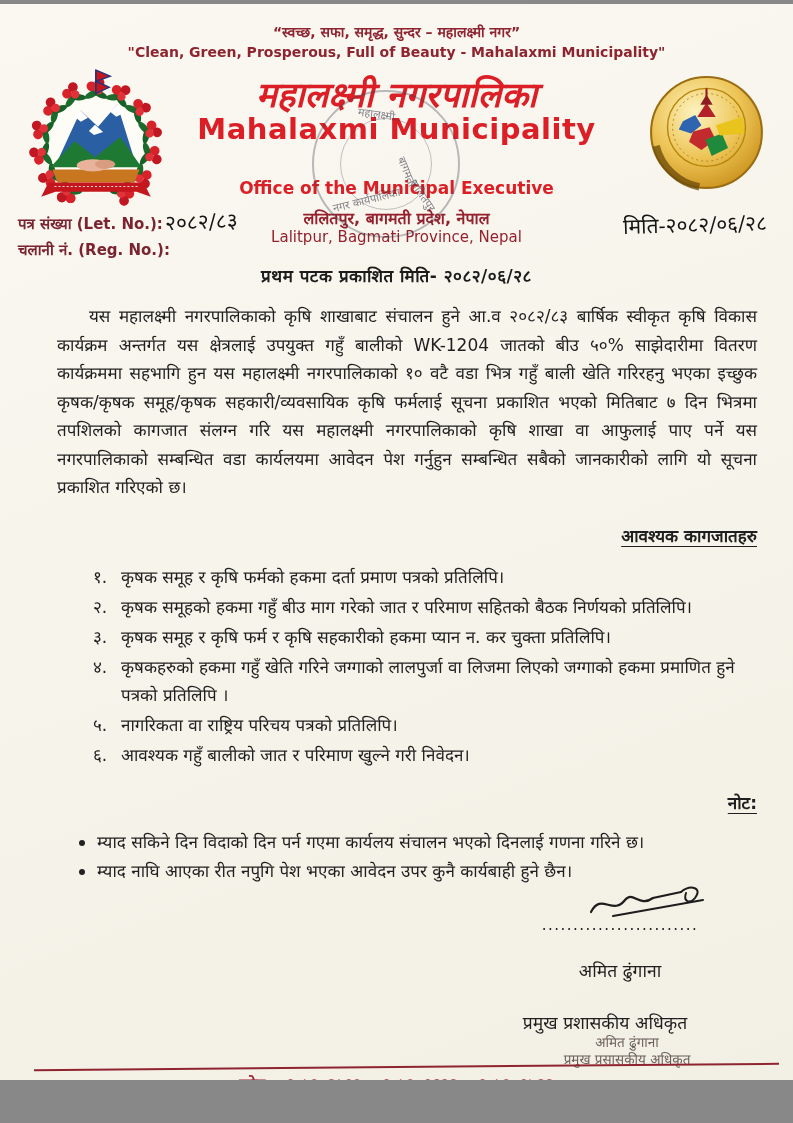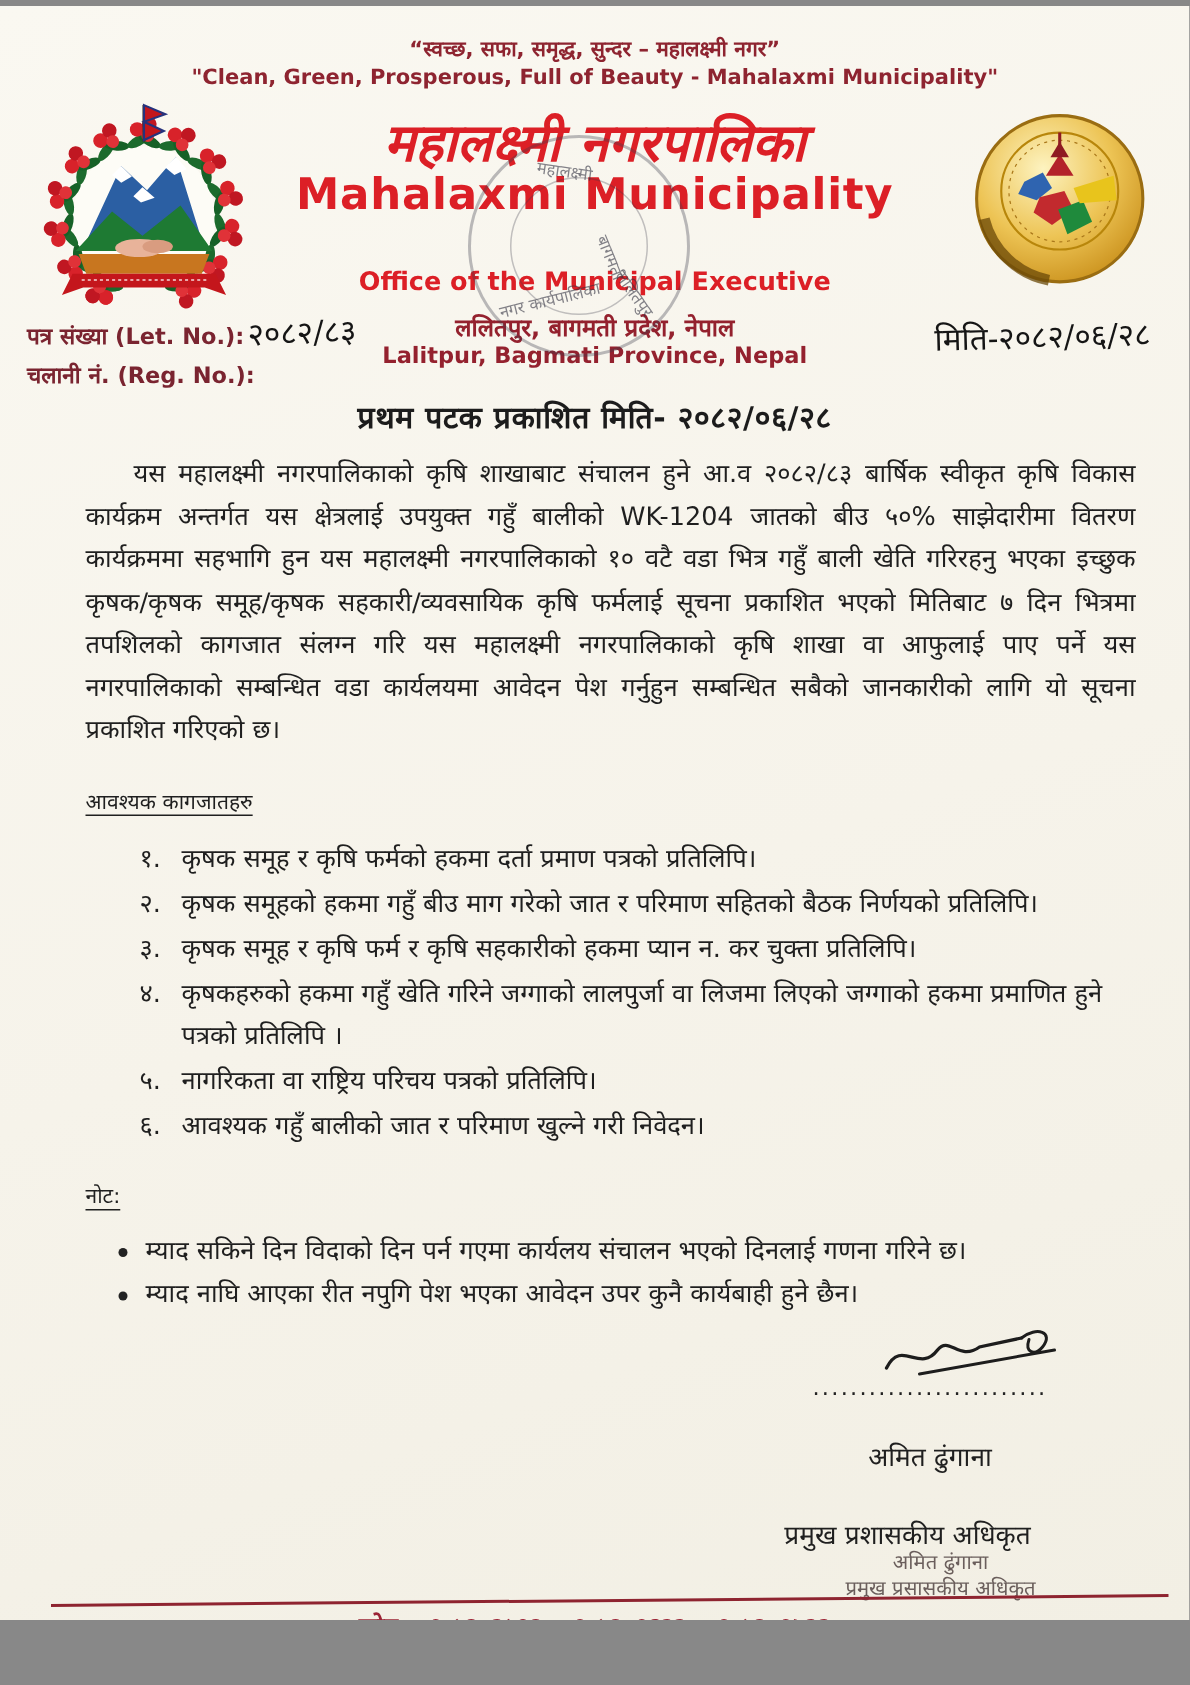--- a/index.html
+++ b/index.html
@@ -10,21 +10,21 @@
     overflow:hidden; color:#1f1f1f;
   }
   .ctr { position:absolute; left:0; right:0; text-align:center; }
   .slogan-np { top:18px; font-size:14px; font-weight:bold; color:#8e2430; }
   .slogan-en { top:40px; font-size:14px; font-weight:bold; color:#8e2430; }
   .title-np  { top:66px;  font-size:35px; font-weight:bold; color:#dc1f26;font-style:italic; }
   .title-en  { top:108px; font-size:29px; font-weight:bold; color:#dc1f26; letter-spacing:.5px; }
   .office-np { top:141px; font-size:28px; font-weight:bold; color:#dc1f26; }
   .office-en { top:174px; font-size:17px; font-weight:bold; color:#dc1f26;text-align:center; }
   .addr-np   { top:203px; font-size:16px; font-weight:bold; color:#94212e; }
-  .addr-en   { top:224px; font-size:15px; font-weight:bold; color:#94212e; }
+  .addr-en   { top:224px; font-size:15px; font-weight:normal; color:#94212e; }
   .emblem-left { position:absolute; left:20px; top:60px; }
   .seal-right  { position:absolute; left:648px; top:70px; }
 
   .stamp {
     position:absolute; left:312px; top:86px; width:148px; height:148px;
     border:2px solid rgba(60,60,75,.45); border-radius:50%; opacity:.75;
   }
   .stamp::before {
     content:""; position:absolute; left:26px; top:26px; right:26px; bottom:26px;
     border:1.5px solid rgba(60,60,75,.4); border-radius:50%;
@@ -32,25 +32,25 @@
   .stamp span { position:absolute; font-size:11px; color:rgba(50,50,65,.8); white-space:nowrap; }
   .st1 { left:44px; top:14px;  transform:rotate(8deg); }
   .st2 { left:18px; top:100px; transform:rotate(-14deg); }
   .st3 { left:78px; top:72px;  transform:rotate(68deg); font-size:10px; }
   .st4 { left:92px; top:96px;  transform:rotate(55deg); font-size:10px; }
 
   .ref-block { position:absolute; left:18px; top:205px; font-size:15px; font-weight:bold; color:#7a2430; line-height:26px; }
   .handwrite { font-family:"DejaVu Serif","Liberation Serif",serif; color:#151515; font-weight:normal; }
   .letno-val { display:inline-block; font-size:21px; transform:rotate(-2deg); margin-left:2px; }
   .date-hw { position:absolute; right:26px; top:206px; font-size:21px; transform:rotate(-1.5deg); }
-  .publine { top:260px; font-size:20px; font-weight:bold; letter-spacing:.5px; color:#1c1c1c;text-align:center; }
+  .publine { top:260px; font-size:17px; font-weight:bold; letter-spacing:.5px; color:#1c1c1c;text-align:center; }
 
   .content { position:absolute; left:57px; right:36px; top:298px; font-size:17px; }
   .bodytext { text-align:justify; line-height:28.5px; text-indent:32px; }
-  .sec-head { margin-top:22px; font-weight:normal; text-decoration:underline; text-underline-offset:4px; font-size:14px; }
+  .sec-head { margin-top:22px; font-weight:bold; text-decoration:underline; text-underline-offset:4px; font-size:17px;text-align:right; }
   ol.docs { list-style:none; margin-top:16px; }
   ol.docs li { display:flex; line-height:28px; margin-bottom:2px; padding-left:36px; }
   ol.docs .num { width:28px; flex:none; }
   ul.notes { list-style:none; margin-top:14px; }
   ul.notes li { position:relative; padding-left:40px; line-height:29px; }
   ul.notes li::before { content:""; position:absolute; left:22px; top:12px; width:6px; height:6px; border-radius:50%; background:#222; }
 
   .sigblock { position:absolute; right:48px; top:878px; width:250px; text-align:center; }
   .sig-svg { display:block; margin:0 auto -8px 90px; }
   .dotted { font-size:15px; letter-spacing:1.5px; color:#222; }

